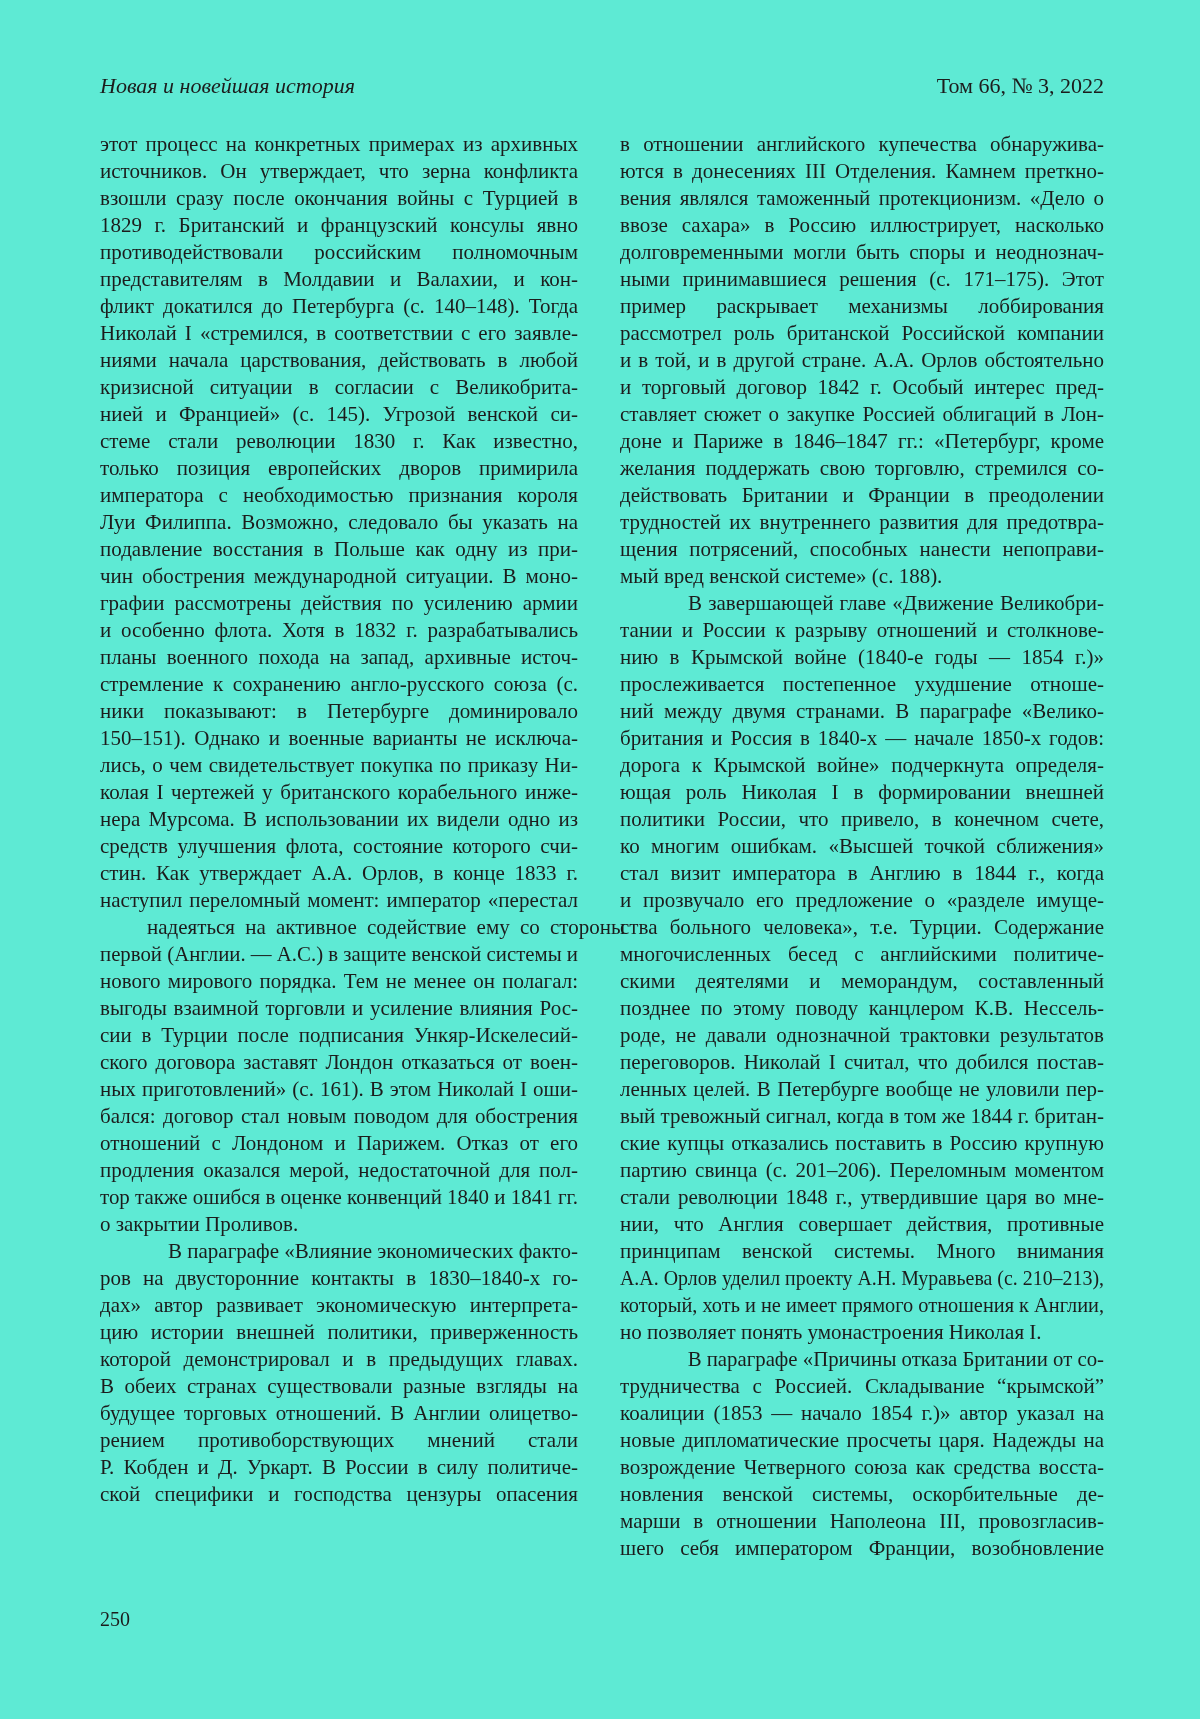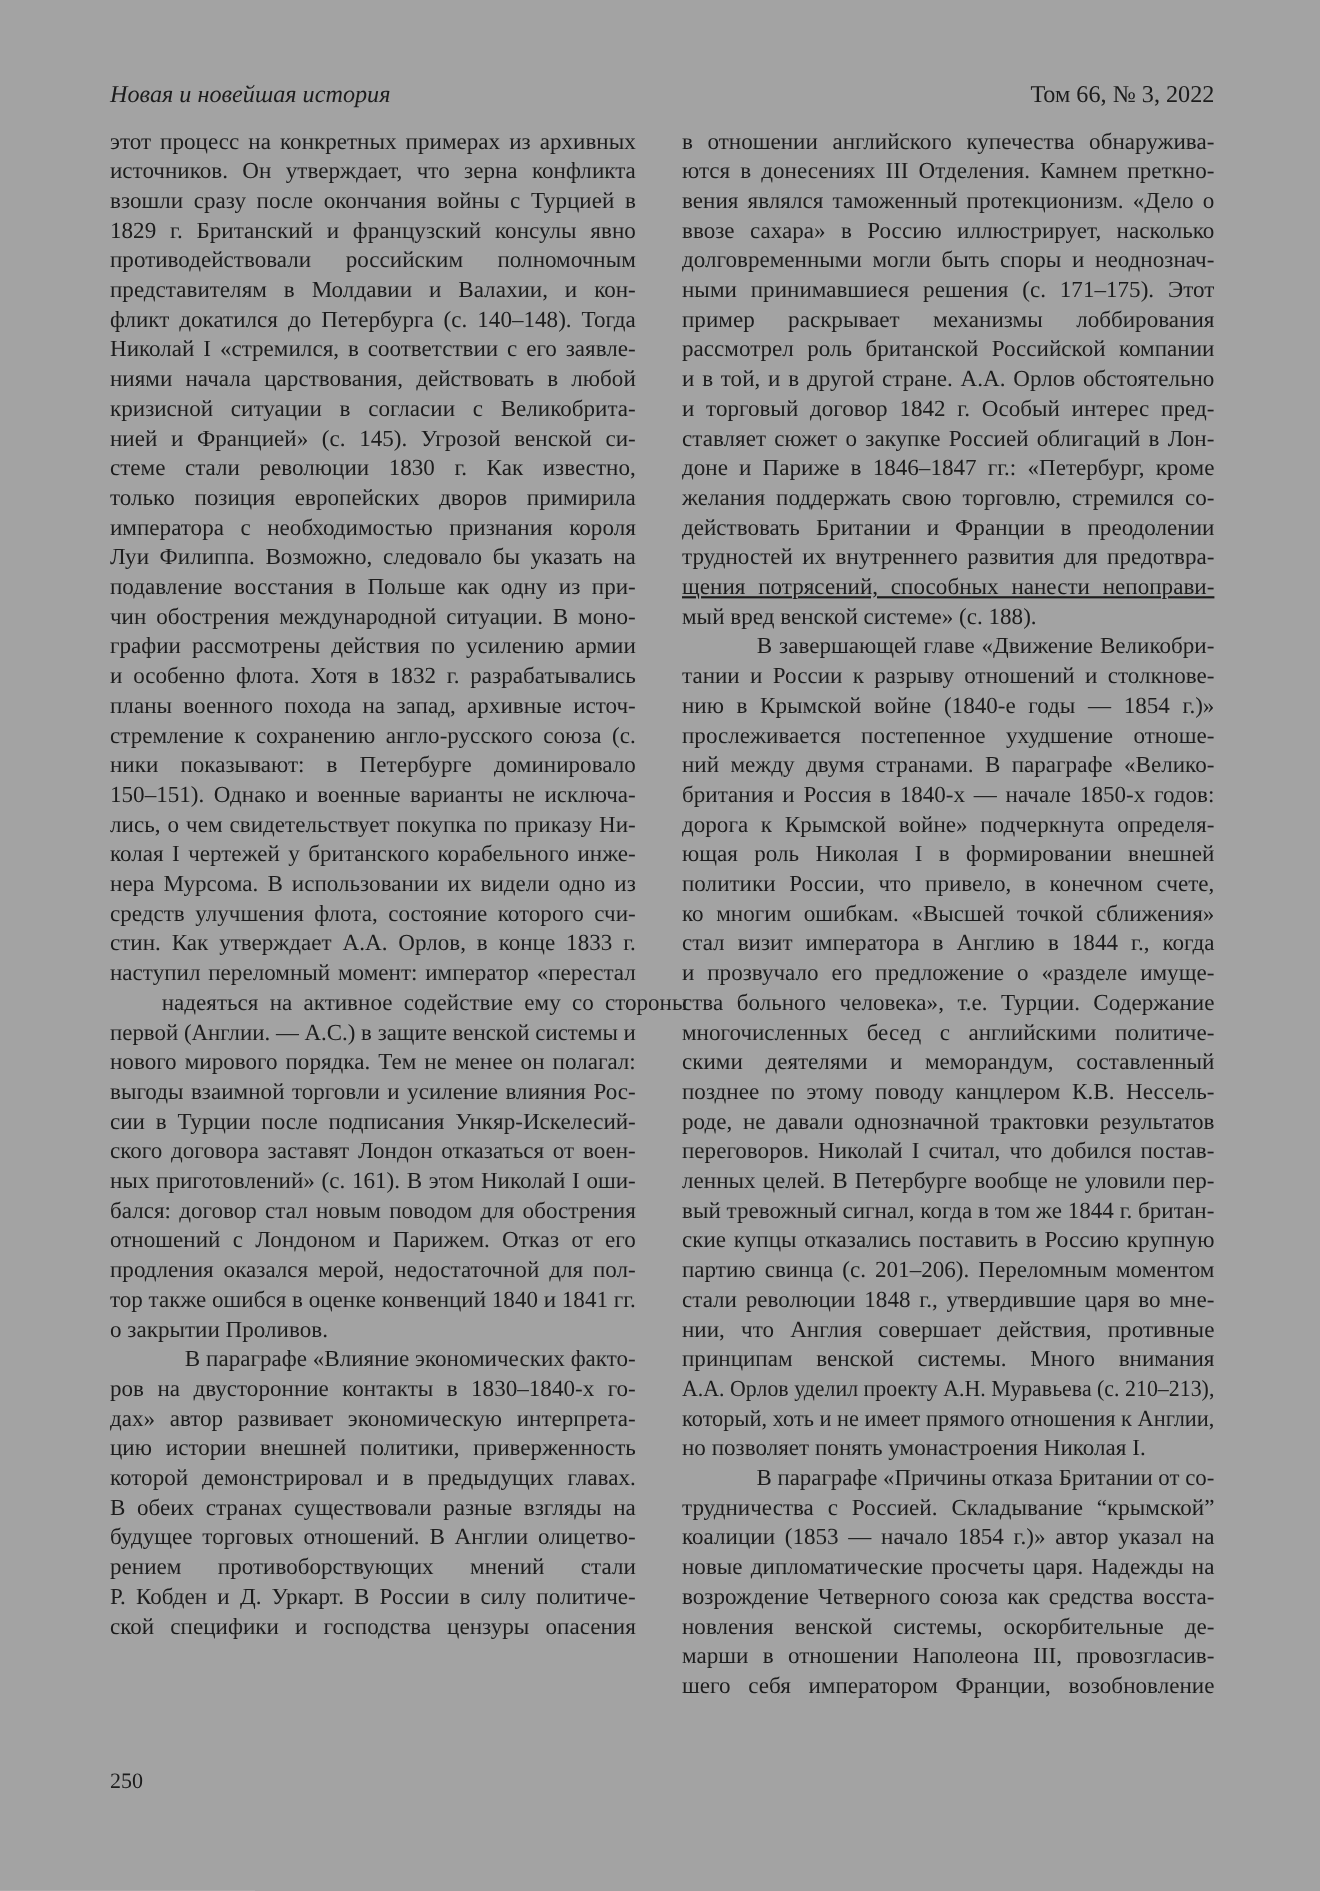--- a/index.html
+++ b/index.html
@@ -4,21 +4,21 @@
 <style>
   html, body {
     margin: 0;
     padding: 0;
     background: #ffffff;
   }
   .page {
     position: relative;
     width: 1200px;
     height: 1719px;
-    background: #a3a3a3;
+    background: #5eead4;
     font-family: "Liberation Serif", "DejaVu Serif", serif;
     color: #1c1c1c;
     overflow: hidden;
   }
   .running-head-left {
     position: absolute;
     left: 100px;
     top: 72px;
     font-size: 22px;
     line-height: 27px;
@@ -26,21 +26,21 @@
   }
   .running-head-right {
     position: absolute;
     right: 96px;
     top: 72px;
     font-size: 22px;
     line-height: 27px;
   }
   .column {
     position: absolute;
-    top: 115px;
+    top: 131px;
   }
   .column.left  { left: 100px; width: 478px; }
   .column.right { left: 620px; width: 484px; }
   .line {
     height: 27px;
     line-height: 27px;
     font-size: 21px;
     white-space: nowrap;
   }
   .line > span {
@@ -129,21 +129,21 @@
       <div class="line"><span style="word-spacing: 7.375px;">ными принимавшиеся решения (с. 171–175). Этот</span></div>
       <div class="line"><span style="word-spacing: 25.1042px;">пример раскрывает механизмы лоббирования</span></div>
       <div class="line"><span style="word-spacing: 6.89844px;">рассмотрел роль британской Российской компании</span></div>
       <div class="line"><span style="word-spacing: 1.81771px;">и в той, и в другой стране. А.А. Орлов обстоятельно</span></div>
       <div class="line"><span style="word-spacing: 5.44196px;">и торговый договор 1842 г. Особый интерес пред-</span></div>
       <div class="line"><span style="word-spacing: 2.27232px;">ставляет сюжет о закупке Россией облигаций в Лон-</span></div>
       <div class="line"><span style="word-spacing: 4.90625px;">доне и Париже в 1846–1847 гг.: «Петербург, кроме</span></div>
       <div class="line"><span style="word-spacing: 4.7375px;">желания поддержать свою торговлю, стремился со-</span></div>
       <div class="line"><span style="word-spacing: 9.27812px;">действовать Британии и Франции в преодолении</span></div>
       <div class="line"><span style="word-spacing: 3.22187px;">трудностей их внутреннего развития для предотвра-</span></div>
-      <div class="line"><span style="word-spacing: 6.40625px; text-decoration: underline;">щения потрясений, способных нанести непоправи-</span></div>
+      <div class="line"><span style="word-spacing: 6.40625px;">щения потрясений, способных нанести непоправи-</span></div>
       <div class="line end"><span>мый вред венской системе» (с. 188).</span></div>
       <div class="line indent"><span style="word-spacing: 0.988281px;">В завершающей главе «Движение Великобри-</span></div>
       <div class="line"><span style="word-spacing: 4.15179px;">тании и России к разрыву отношений и столкнове-</span></div>
       <div class="line"><span style="word-spacing: 6.20898px;">нию в Крымской войне (1840-е годы — 1854 г.)»</span></div>
       <div class="line"><span style="word-spacing: 13.25px;">прослеживается постепенное ухудшение отноше-</span></div>
       <div class="line"><span style="word-spacing: 5.09635px;">ний между двумя странами. В параграфе «Велико-</span></div>
       <div class="line"><span style="word-spacing: 2.66406px;">британия и Россия в 1840-х — начале 1850-х годов:</span></div>
       <div class="line"><span style="word-spacing: 6.2875px;">дорога к Крымской войне» подчеркнута определя-</span></div>
       <div class="line"><span style="word-spacing: 9.63542px;">ющая роль Николая I в формировании внешней</span></div>
       <div class="line"><span style="word-spacing: 7.22135px;">политики России, что привело, в конечном счете,</span></div>

